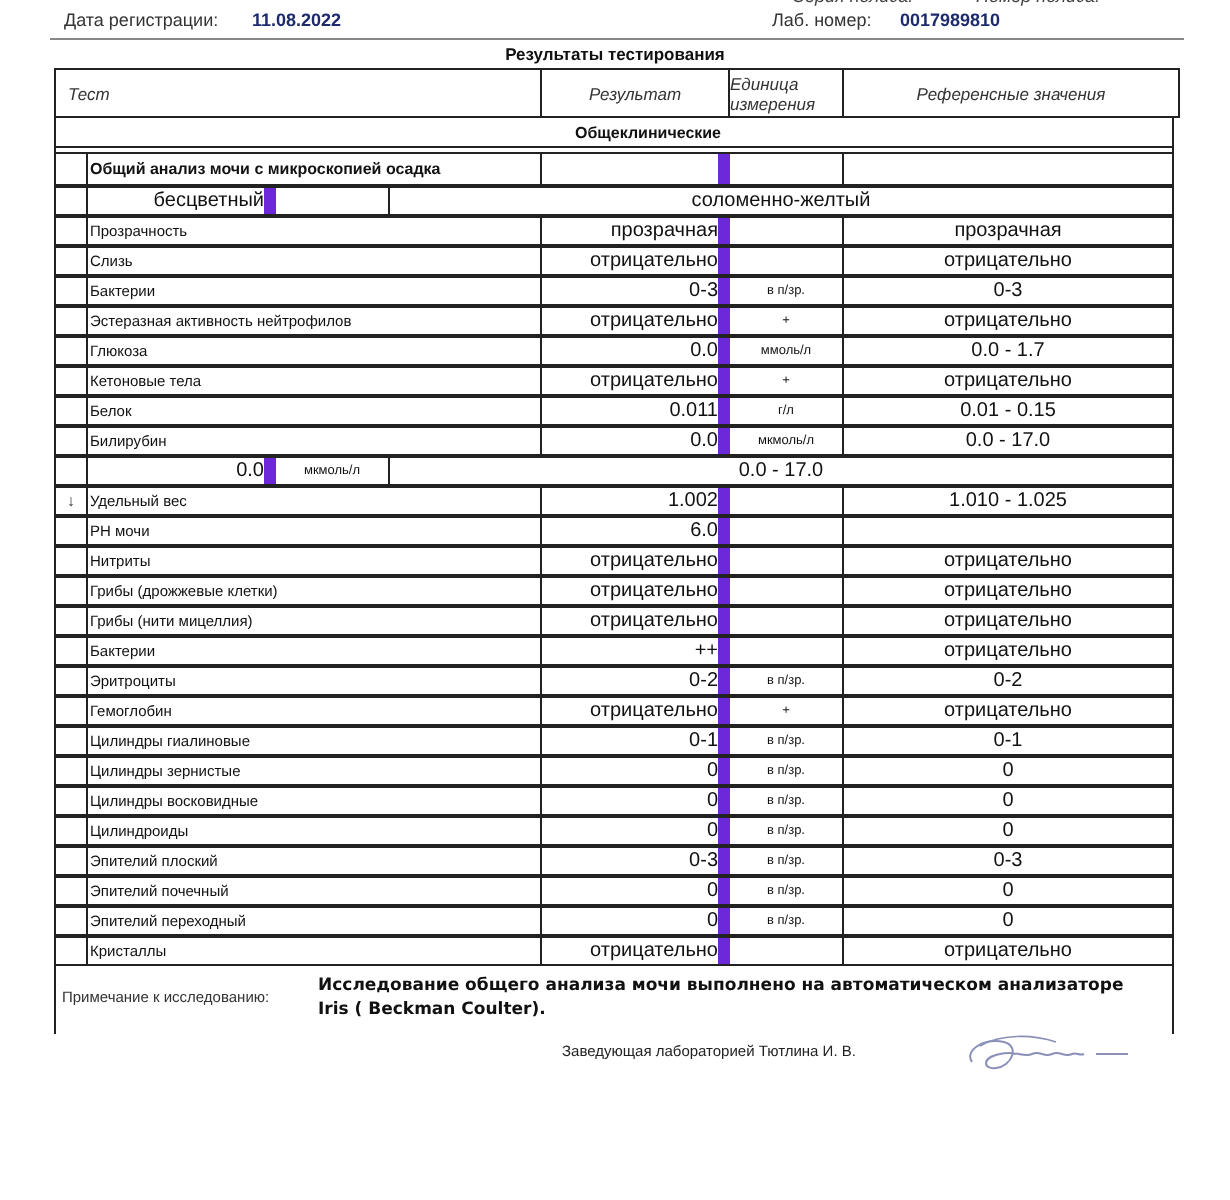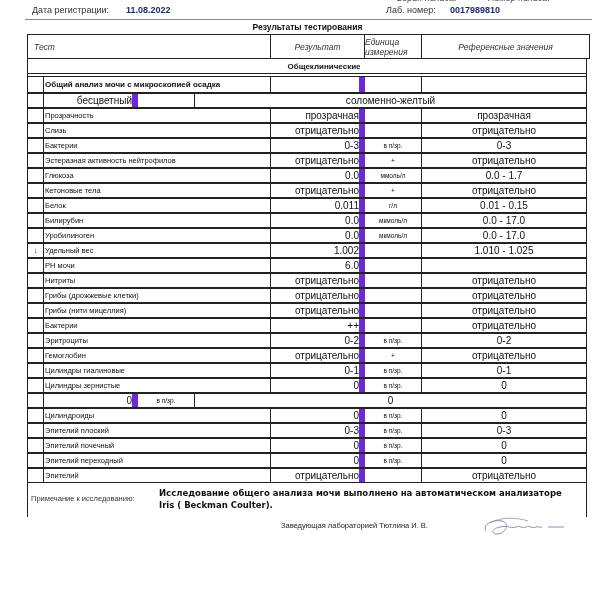--- a/index.html
+++ b/index.html
@@ -131,21 +131,20 @@
     </div>
     <div class="row">
       <div class="c-mark"></div>
       <div class="c-test">Билирубин</div>
       <div class="c-res">0.0</div>
       <div class="c-unit">мкмоль/л</div>
       <div class="c-ref">0.0 - 17.0</div>
     </div>
     <div class="row">
       <div class="c-mark"></div>
-      <div class="c-test">Уробилиноген</div>
       <div class="c-res">0.0</div>
       <div class="c-unit">мкмоль/л</div>
       <div class="c-ref">0.0 - 17.0</div>
     </div>
     <div class="row">
       <div class="c-mark">↓</div>
       <div class="c-test">Удельный вес</div>
       <div class="c-res">1.002</div>
       <div class="c-unit"></div>
       <div class="c-ref">1.010  - 1.025</div>
@@ -207,20 +206,21 @@
     </div>
     <div class="row">
       <div class="c-mark"></div>
       <div class="c-test">Цилиндры зернистые</div>
       <div class="c-res">0</div>
       <div class="c-unit">в п/зр.</div>
       <div class="c-ref">0</div>
     </div>
     <div class="row">
       <div class="c-mark"></div>
+      <div class="c-test">Цилиндры восковидные</div>
       <div class="c-res">0</div>
       <div class="c-unit">в п/зр.</div>
       <div class="c-ref">0</div>
     </div>
     <div class="row">
       <div class="c-mark"></div>
       <div class="c-test">Цилиндроиды</div>
       <div class="c-res">0</div>
       <div class="c-unit">в п/зр.</div>
       <div class="c-ref">0</div>
@@ -241,21 +241,21 @@
     </div>
     <div class="row">
       <div class="c-mark"></div>
       <div class="c-test">Эпителий переходный</div>
       <div class="c-res">0</div>
       <div class="c-unit">в п/зр.</div>
       <div class="c-ref">0</div>
     </div>
     <div class="row">
       <div class="c-mark"></div>
-      <div class="c-test">Эпителий</div>
+      <div class="c-test">Кристаллы</div>
       <div class="c-res">отрицательно</div>
       <div class="c-unit"></div>
       <div class="c-ref">отрицательно</div>
     </div>
   </div>
 
 <div class="note">
   <span class="note-label">Примечание к исследованию:</span>
   <div class="note-text">Исследование общего анализа мочи выполнено на автоматическом анализаторе Iris ( Beckman Coulter).</div>
 </div>

